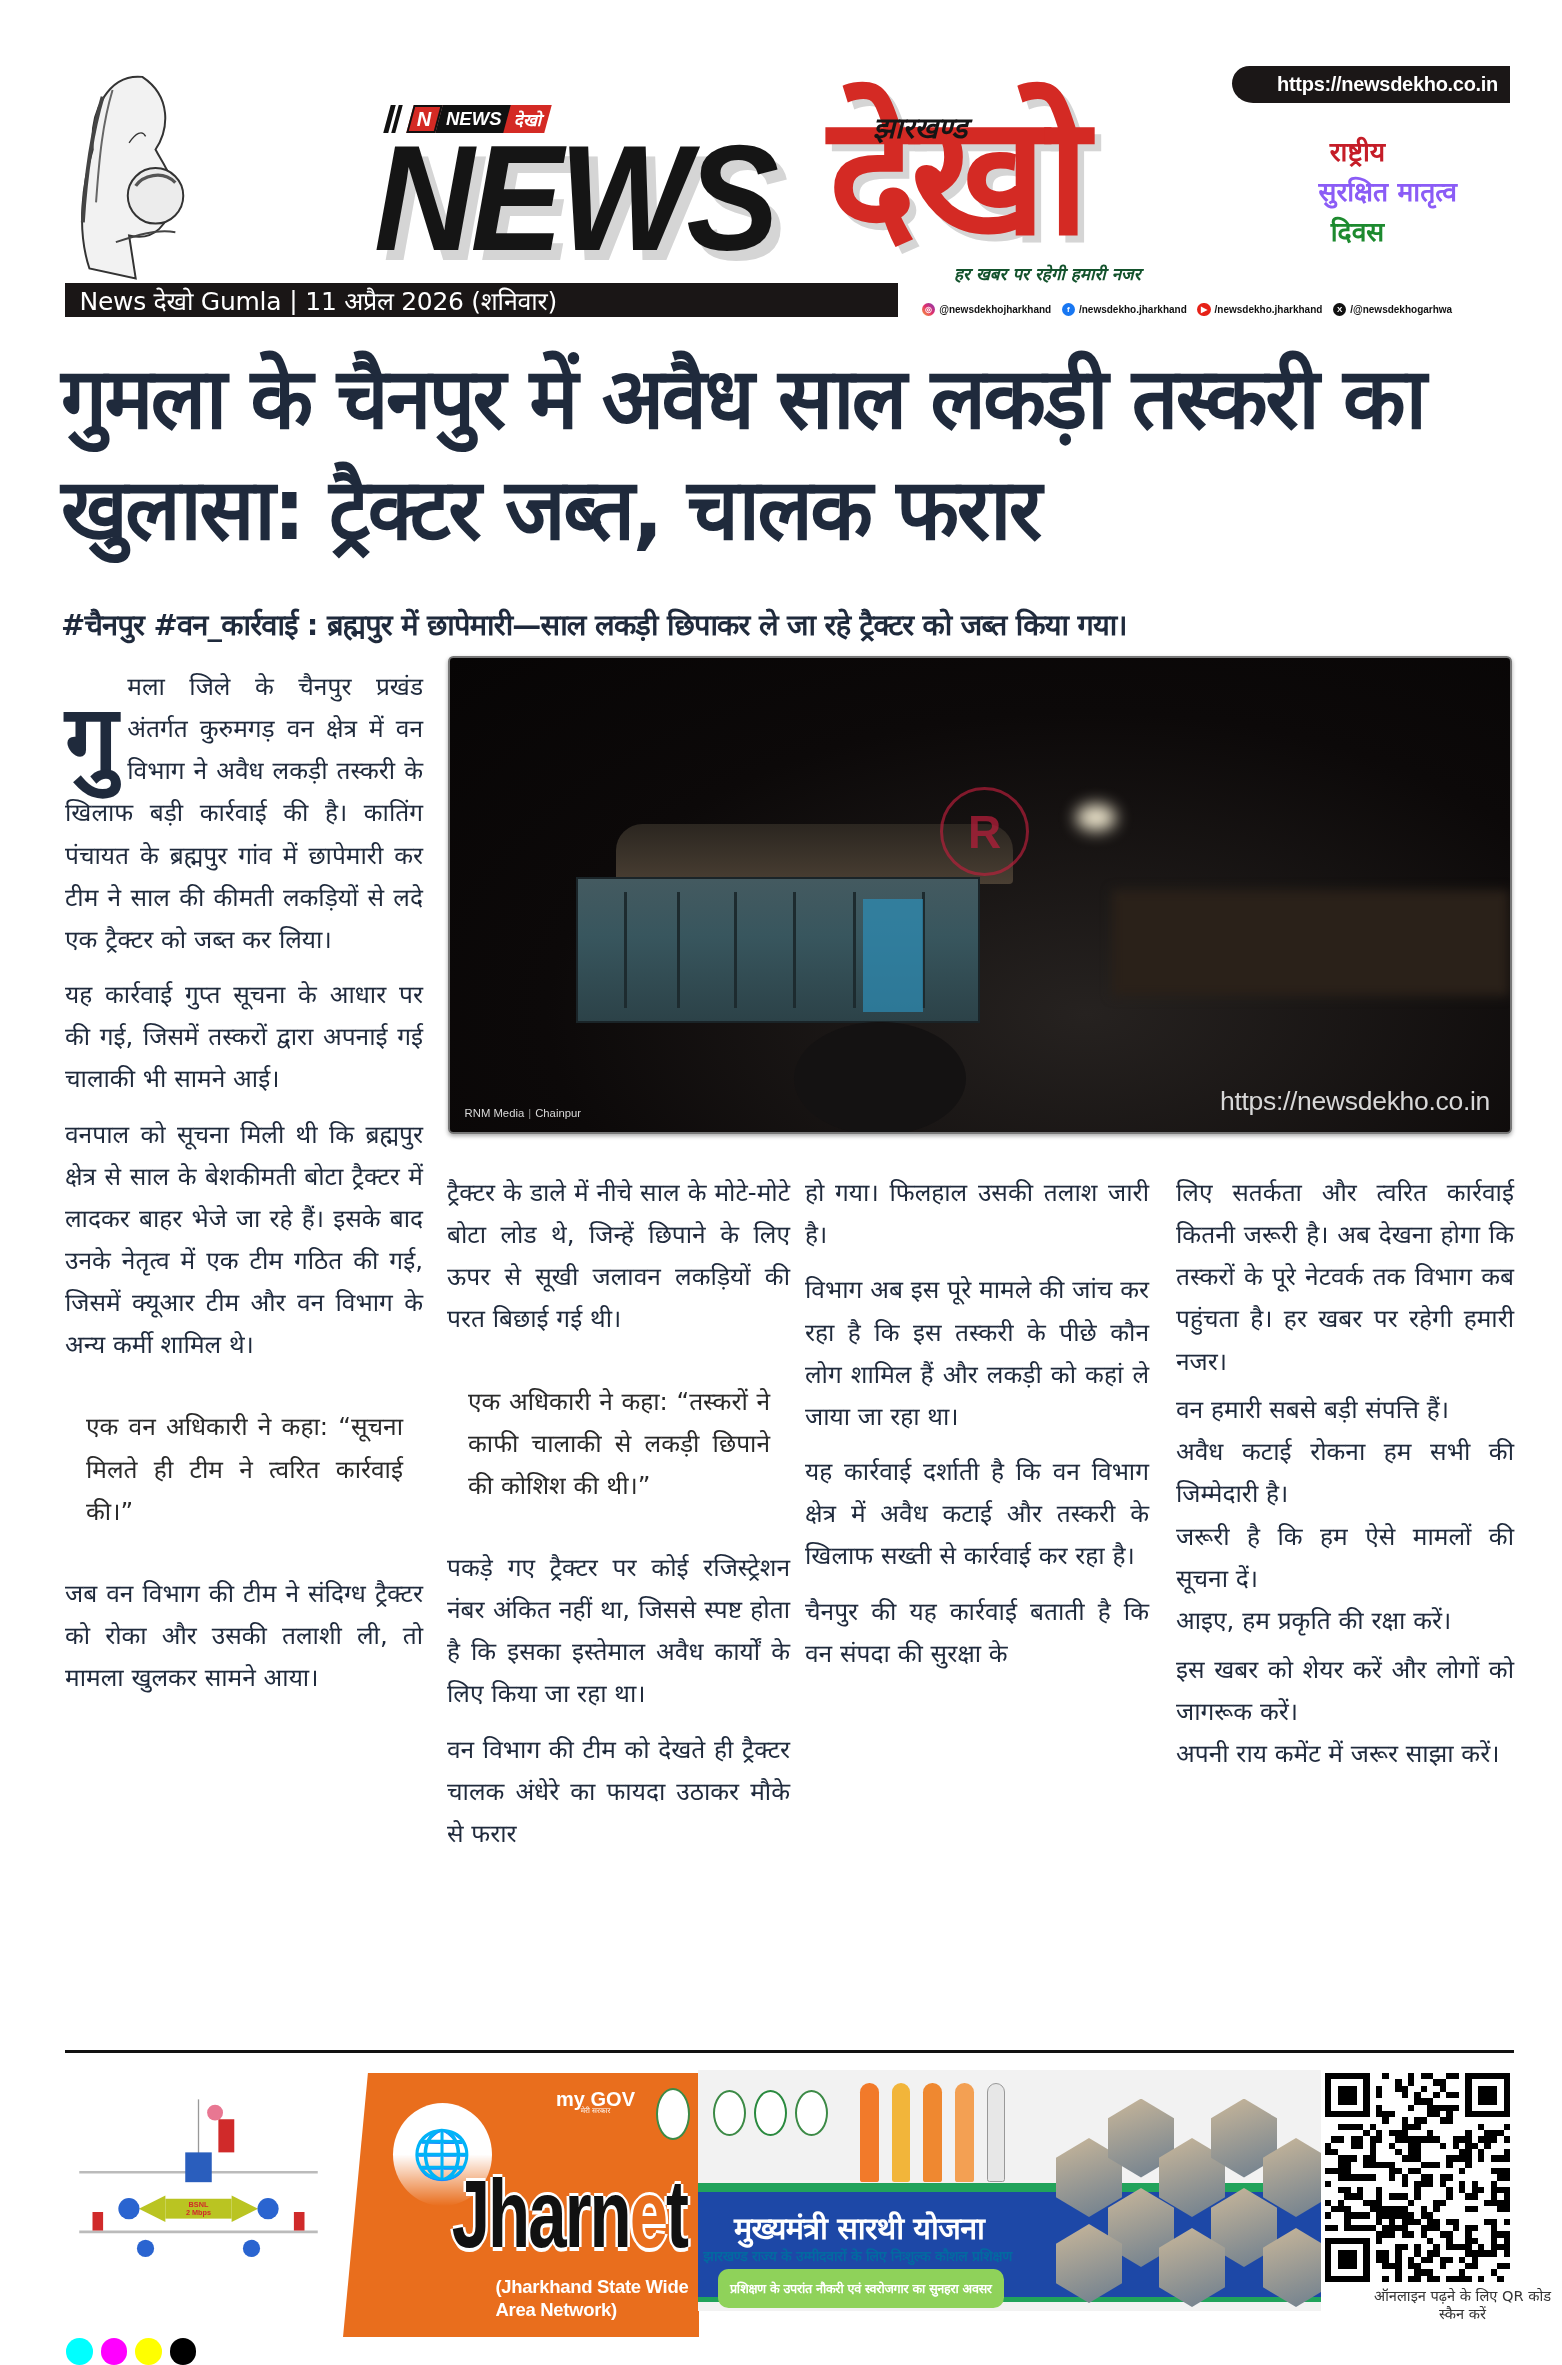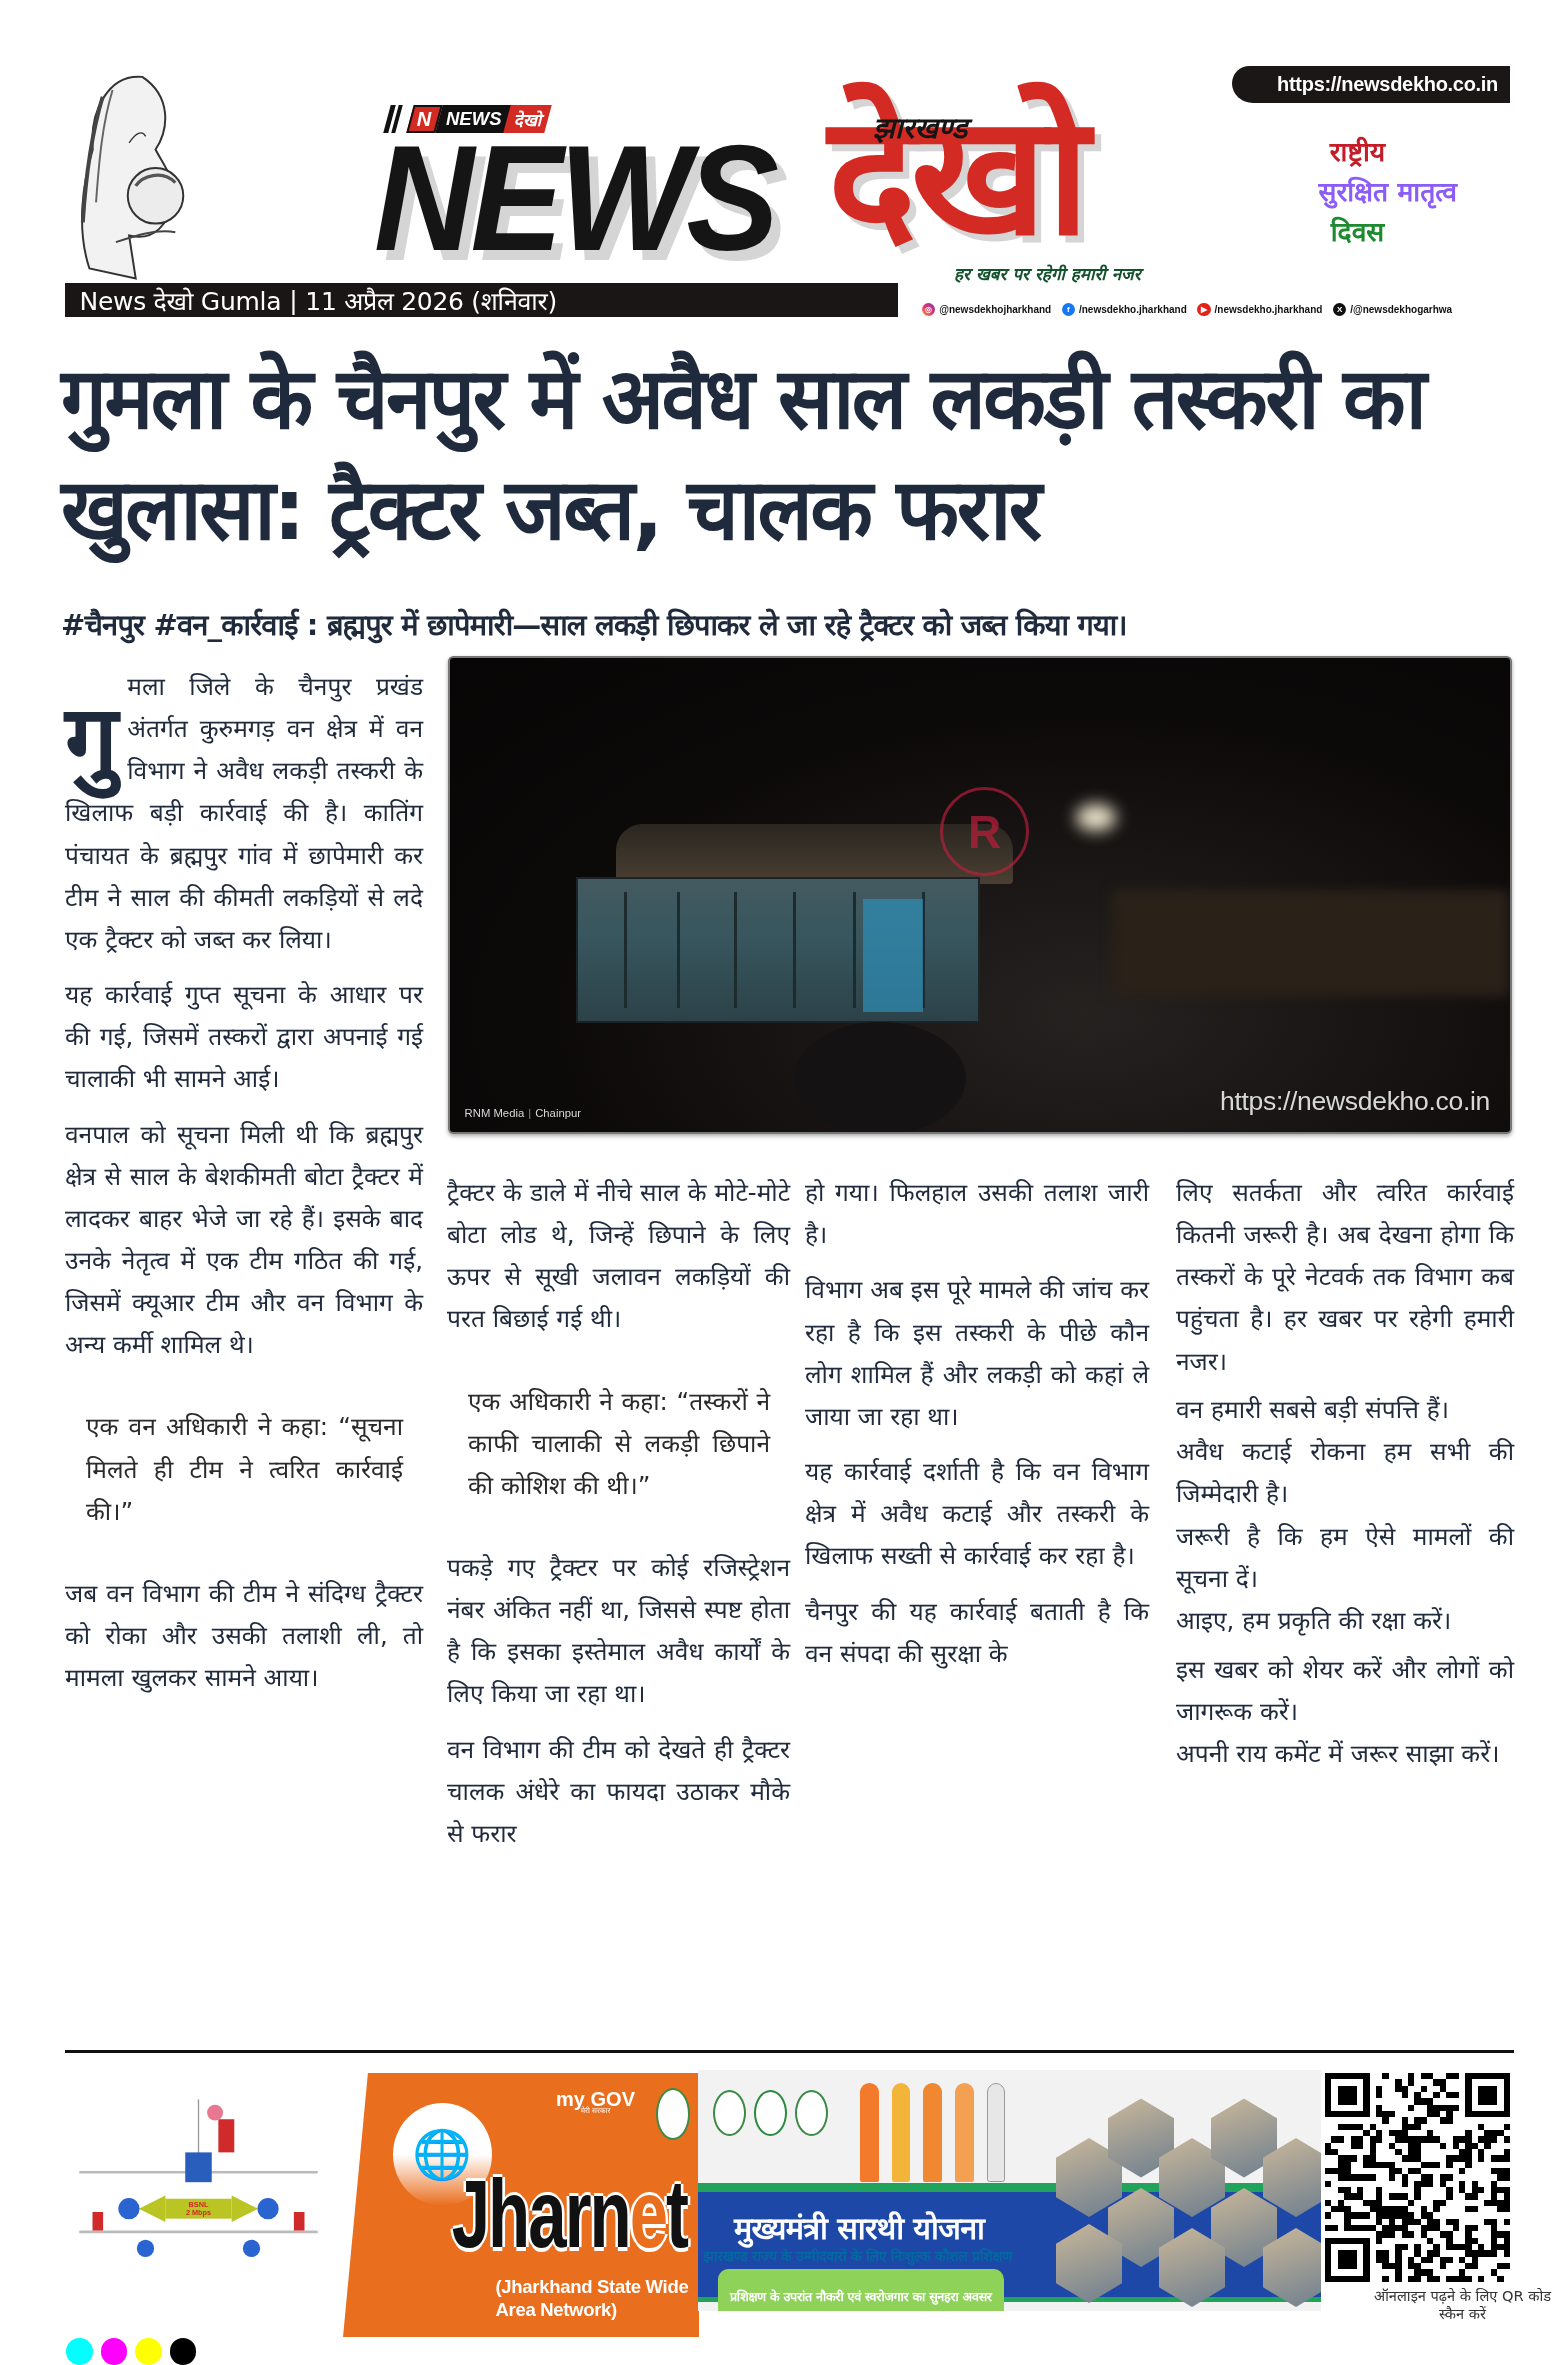--- a/index.html
+++ b/index.html
@@ -89,21 +89,21 @@
   .jharnet .jsub { position: absolute; right: 10.6px; top: 202px; color: #fff; font: 700 18.5px/1.25 "Liberation Sans", sans-serif; letter-spacing: -0.3px; }
 
   .saarthi { position: absolute; left: 698px; top: 2070px; width: 623px; height: 241px; background: #f2f2f2; overflow: hidden; }
   .saarthi .band { position: absolute; left: 0; top: 113px; width: 100%; height: 119px; background: #1d48a7; border-top: 9.3px solid #21a35b; border-bottom: 5.3px solid #21a35b; }
   .saarthi .logos { position: absolute; left: 14.6px; top: 20px; display: flex; gap: 8px; }
   .saarthi .logos i { display: block; width: 33px; height: 46px; border-radius: 50%; background: #fff; border: 2px solid #3c8a46; }
   .saarthi .workers { position: absolute; left: 162px; top: 13.2px; display: flex; gap: 13.2px; }
   .saarthi .workers i { display: block; width: 18.5px; height: 99px; border-radius: 9.3px 9.3px 2.6px 2.6px; }
   .saarthi .title { position: absolute; left: 36px; top: 136px; color: #fff; font: 700 30.5px "DejaVu Sans", sans-serif; letter-spacing: -0.7px; }
   .saarthi .sub { position: absolute; left: 5.3px; top: 176px; color: #0369a1; font: 700 14px "DejaVu Sans", sans-serif; letter-spacing: -0.3px; }
-  .saarthi .pill { position: absolute; left: 20px; top: 199px; padding: 19px 12px; background: #8fd25a; border-radius: 10.6px; color: #fff; font: 700 12.6px "DejaVu Sans", sans-serif; letter-spacing: -0.3px; }
+  .saarthi .pill { position: absolute; left: 20px; top: 199px; padding: 11px 12px; background: #8fd25a; border-radius: 10.6px; color: #fff; font: 700 12.6px "DejaVu Sans", sans-serif; letter-spacing: -0.3px; }
   .saarthi .hexes { position: absolute; left: 358px; top: 12px; width: 265px; height: 225px; }
   .saarthi .hex { position: absolute; width: 66px; height: 79px; clip-path: polygon(50% 0, 100% 25%, 100% 75%, 50% 100%, 0 75%, 0 25%); background: linear-gradient(160deg, #c9b79a, #6d7e8e); }
 
   .qr { position: absolute; left: 1325px; top: 2073px; width: 185px; height: 209px; background: #fff; }
   .qr-caption { position: absolute; left: 1360px; top: 2287px; width: 205px; text-align: center; font: 400 14.6px/1.25 "DejaVu Sans", sans-serif; color: #333; }
 
   .cmyk { position: absolute; left: 66px; top: 2338px; display: flex; gap: 8px; }
   .cmyk i { display: block; width: 26.5px; height: 26.5px; border-radius: 50%; }
 </style>
 </head>

